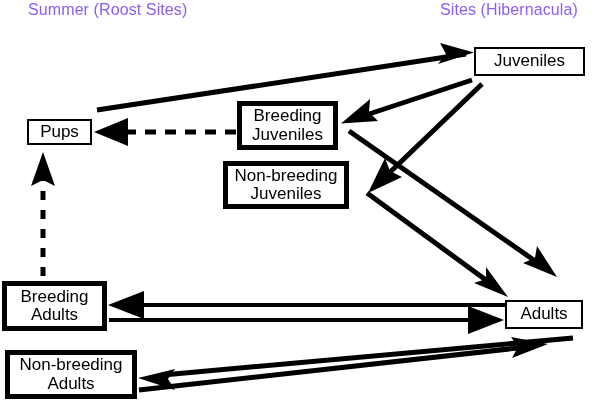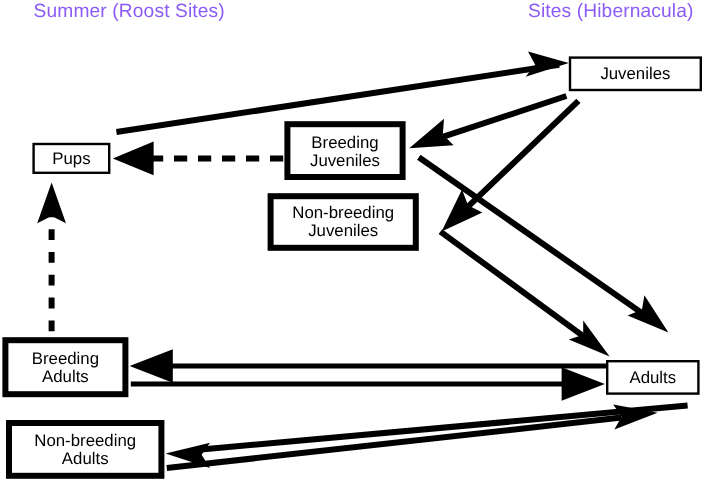--- a/index.html
+++ b/index.html
@@ -37,21 +37,21 @@
     position: absolute;
     box-sizing: border-box;
     background: #ffffff;
     border: 2px solid #000000;
     display: flex;
     flex-direction: column;
     align-items: center;
     justify-content: center;
     color: #000000;
     font-family: "Liberation Sans", sans-serif;
-    font-size: 14px;
+    font-size: 17px;
     line-height: 1.06;
     text-align: center;
   }
   .node-box.thick { border-width: 5px; }
   .node-box .line2 { display: block; }
 </style>
 </head>
 <body>
 
 <div id="diagram-root">

